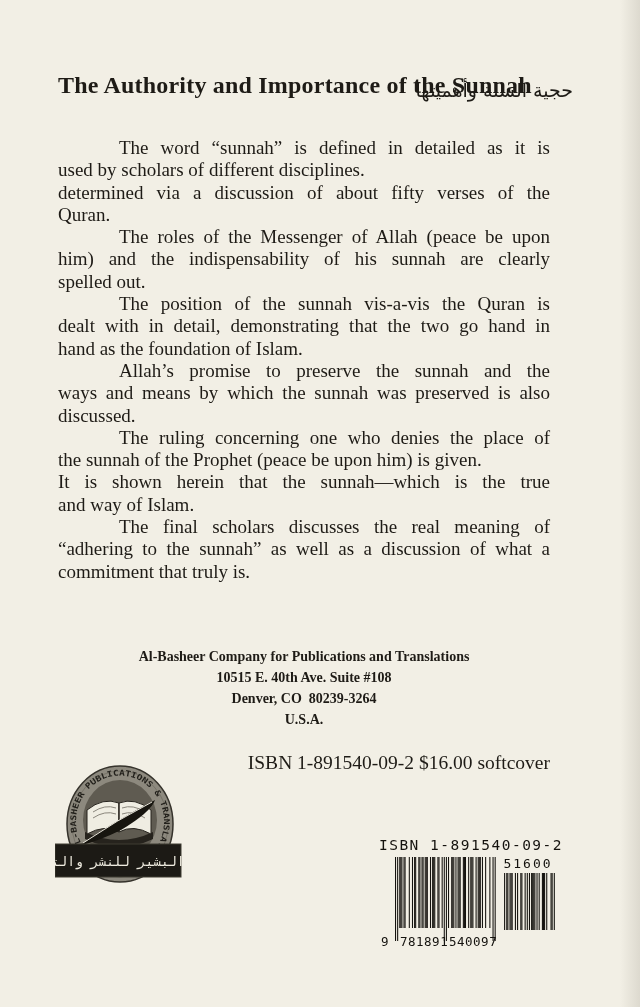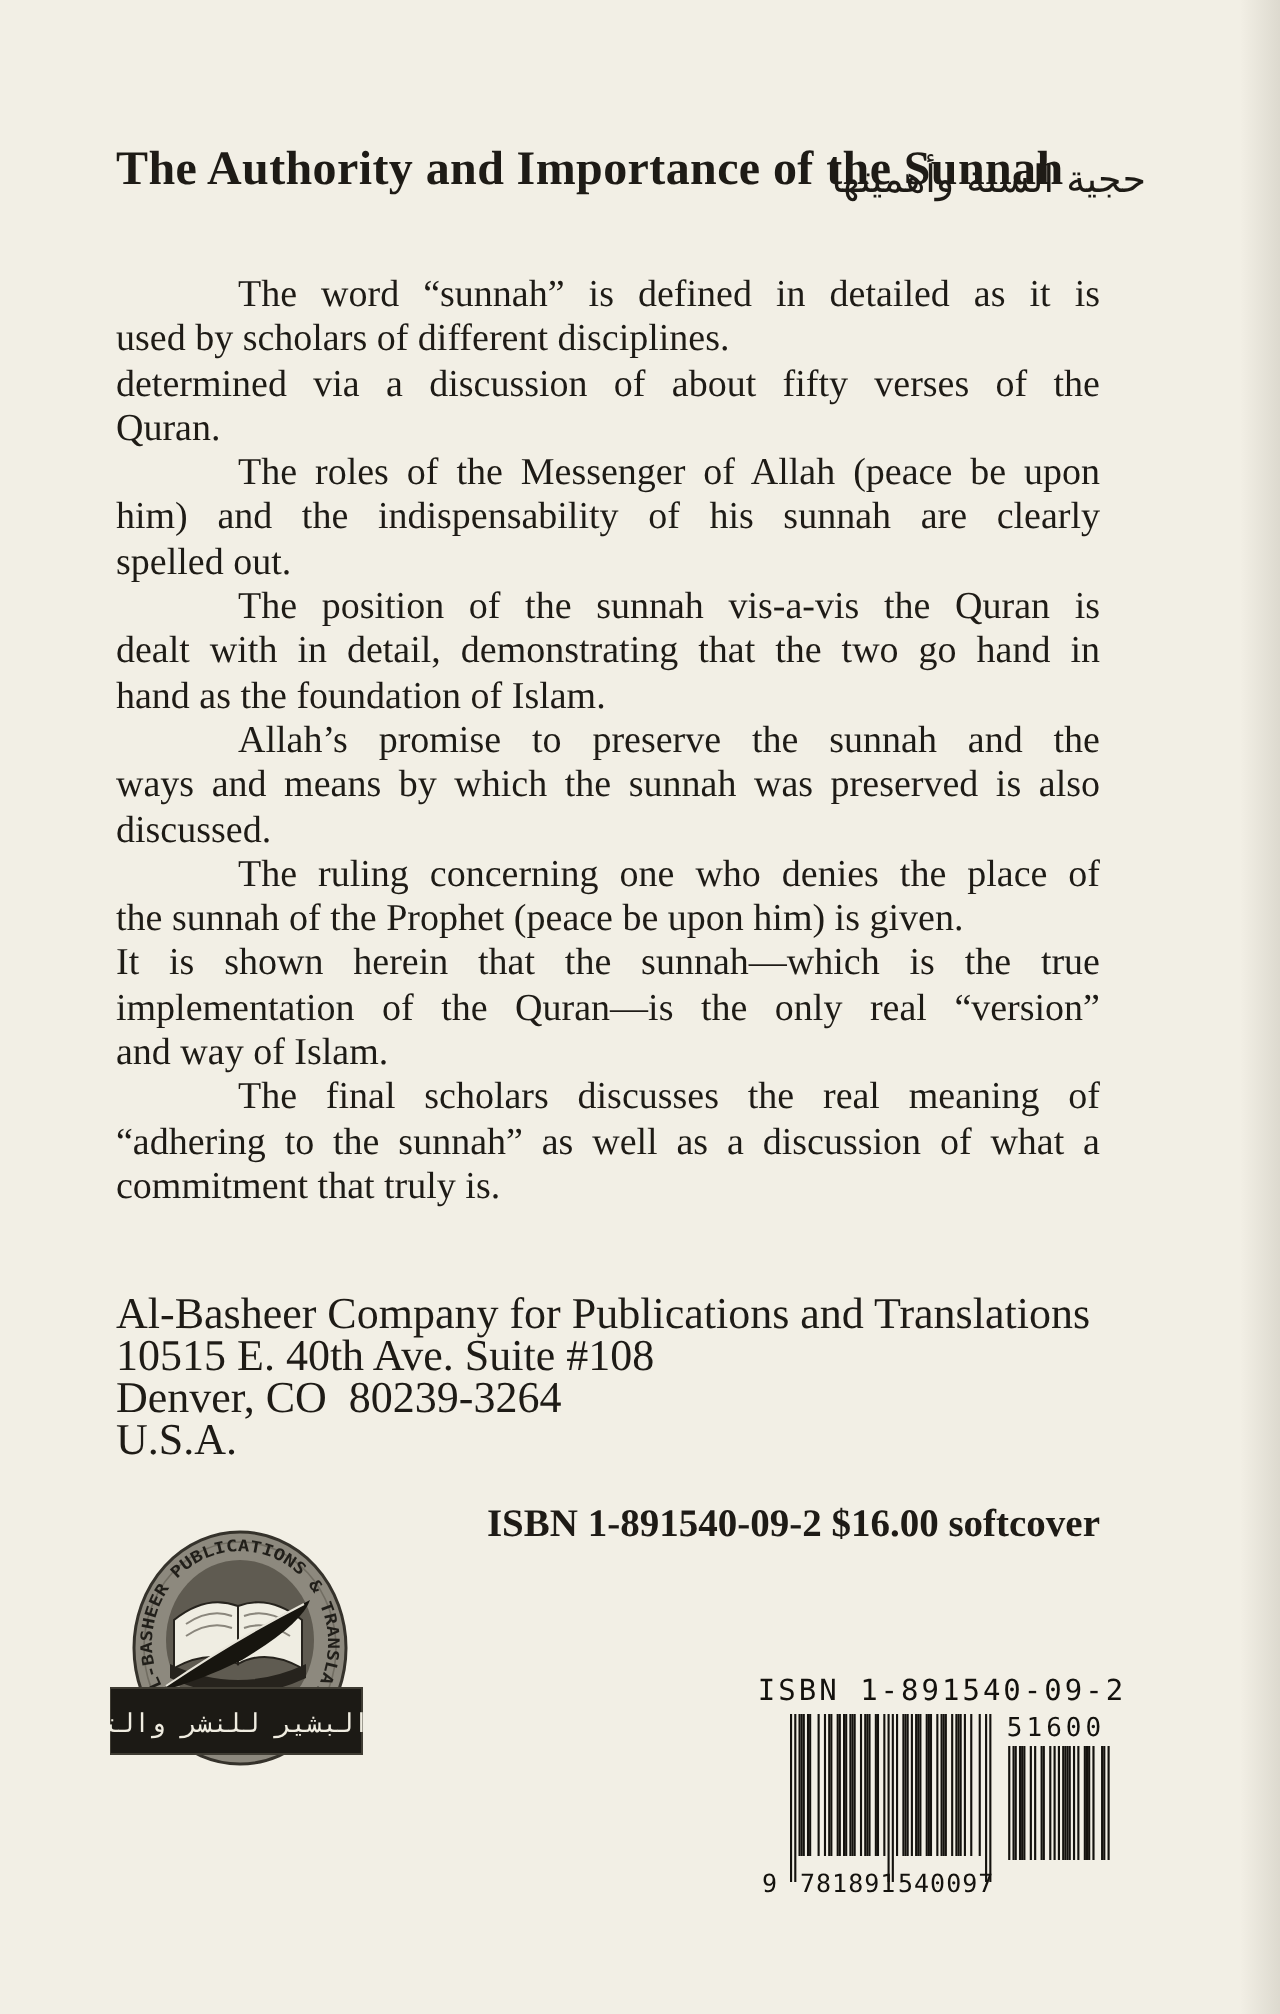--- a/index.html
+++ b/index.html
@@ -32,25 +32,25 @@
   .body-text{
     position:absolute; left:58px; top:137px; width:492px;
     font-size:19px; line-height:22.3px;
   }
   .line{ text-align:justify; text-align-last:justify; }
   .line.indent{ padding-left:61px; }
   .line.last{ text-align-last:left; }
 
   .publisher{
     position:absolute; left:58px; top:646px; width:492px;
-    text-align:left; font-weight:normal; font-size:22px; line-height:21px;
+    text-align:center; font-weight:bold; font-size:14px; line-height:21px;
   }
   .isbn-price{
     position:absolute; left:58px; top:752px; width:492px;
-    text-align:right; font-weight:bold; font-size:19.5px;
+    text-align:right; font-weight:normal; font-size:19.5px;
   }
 
   .logo{ position:absolute; left:55px; top:760px; }
   .barcode{ position:absolute; left:378px; top:830px; }
 
   svg text{ font-family:"DejaVu Sans Mono", monospace; }
 </style>
 </head>
 <body>
 
@@ -69,21 +69,20 @@
       <div class="line last">spelled out.</div>
       <div class="line indent">The position of the sunnah vis-a-vis the Quran is</div>
       <div class="line">dealt with in detail, demonstrating that the two go hand in</div>
       <div class="line last">hand as the foundation of Islam.</div>
       <div class="line indent">Allah’s promise to preserve the sunnah and the</div>
       <div class="line">ways and means by which the sunnah was preserved is also</div>
       <div class="line last">discussed.</div>
       <div class="line indent">The ruling concerning one who denies the place of</div>
       <div class="line last">the sunnah of the Prophet (peace be upon him) is given.</div>
       <div class="line">It is shown herein that the sunnah—which is the true</div>
-      <div class="line">implementation of the Quran—is the only real “version”</div>
       <div class="line last">and way of Islam.</div>
       <div class="line indent">The final scholars discusses the real meaning of</div>
       <div class="line">“adhering to the sunnah” as well as a discussion of what a</div>
       <div class="line last">commitment that truly is.</div>
     </div>
 
   <div class="publisher">
       <div>Al-Basheer Company for Publications and Translations</div>
       <div>10515 E. 40th Ave. Suite #108</div>
       <div>Denver, CO&nbsp; 80239-3264</div>

